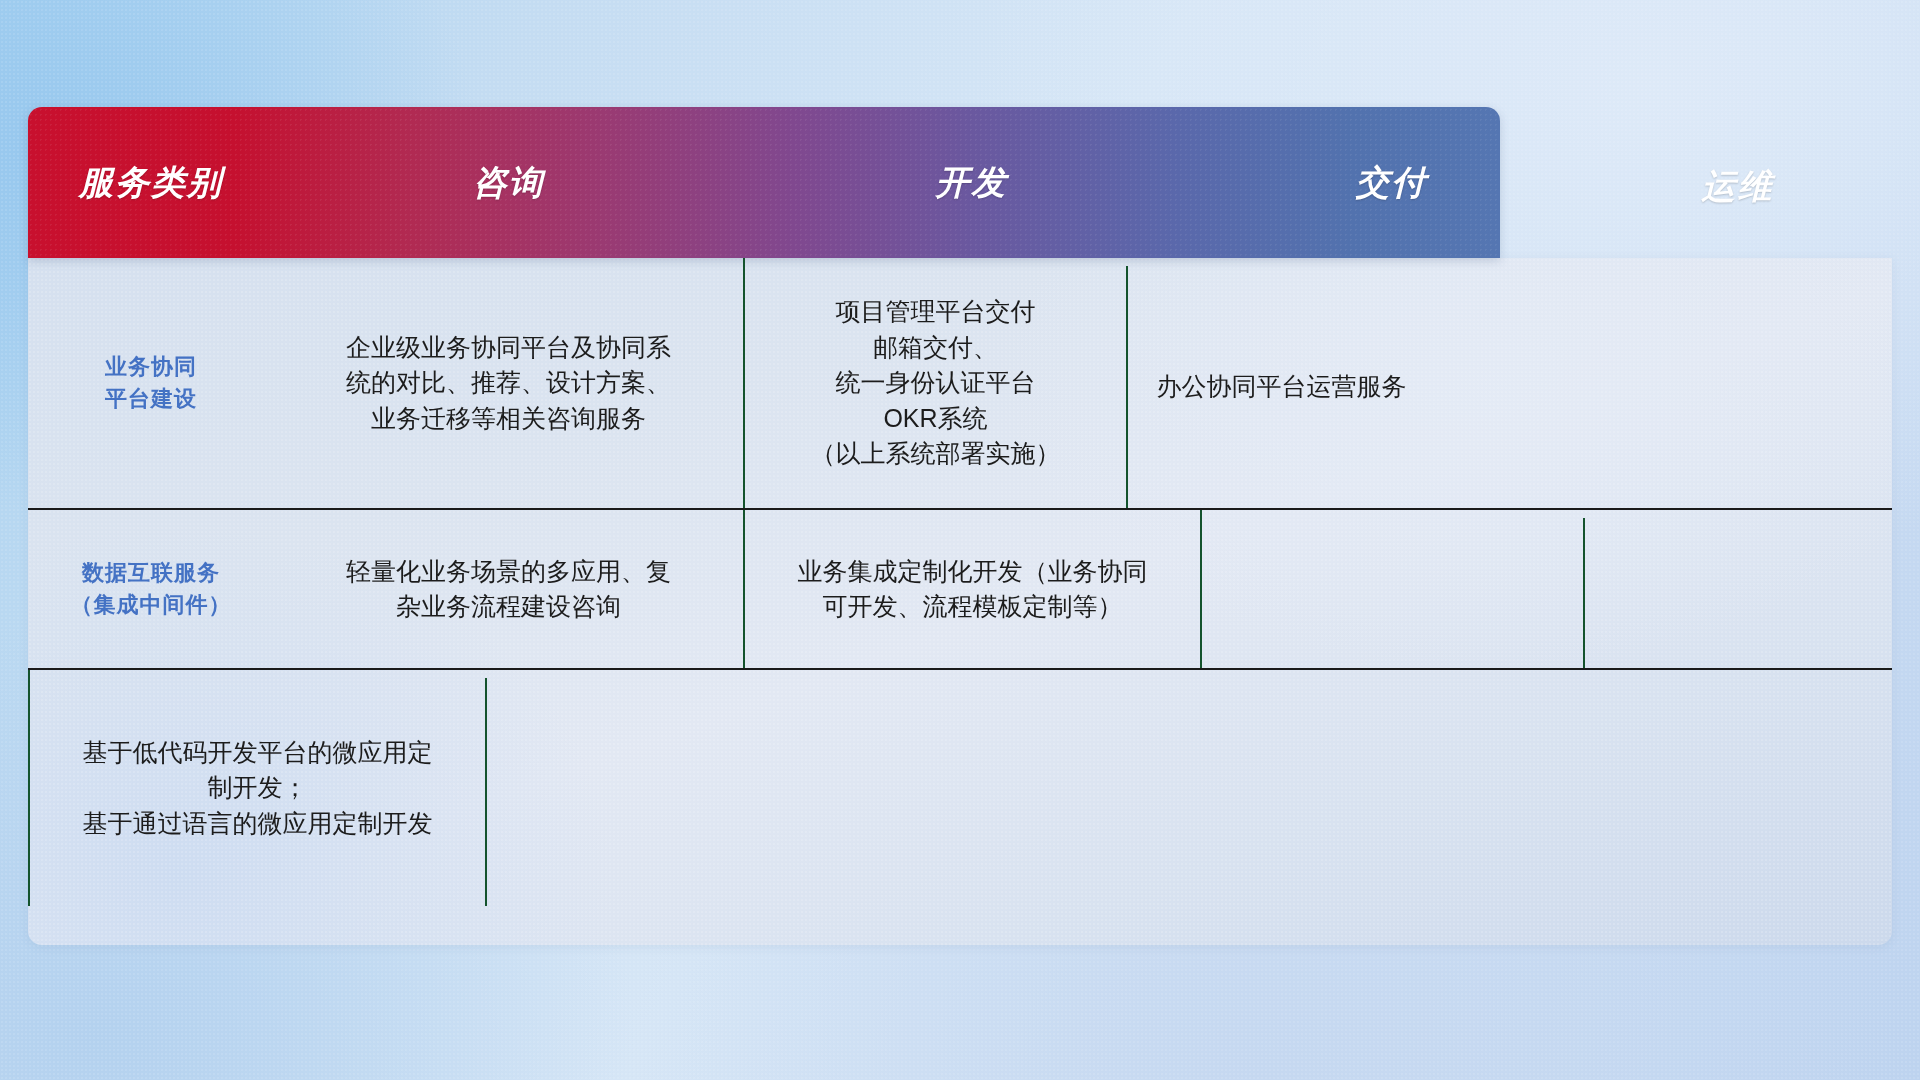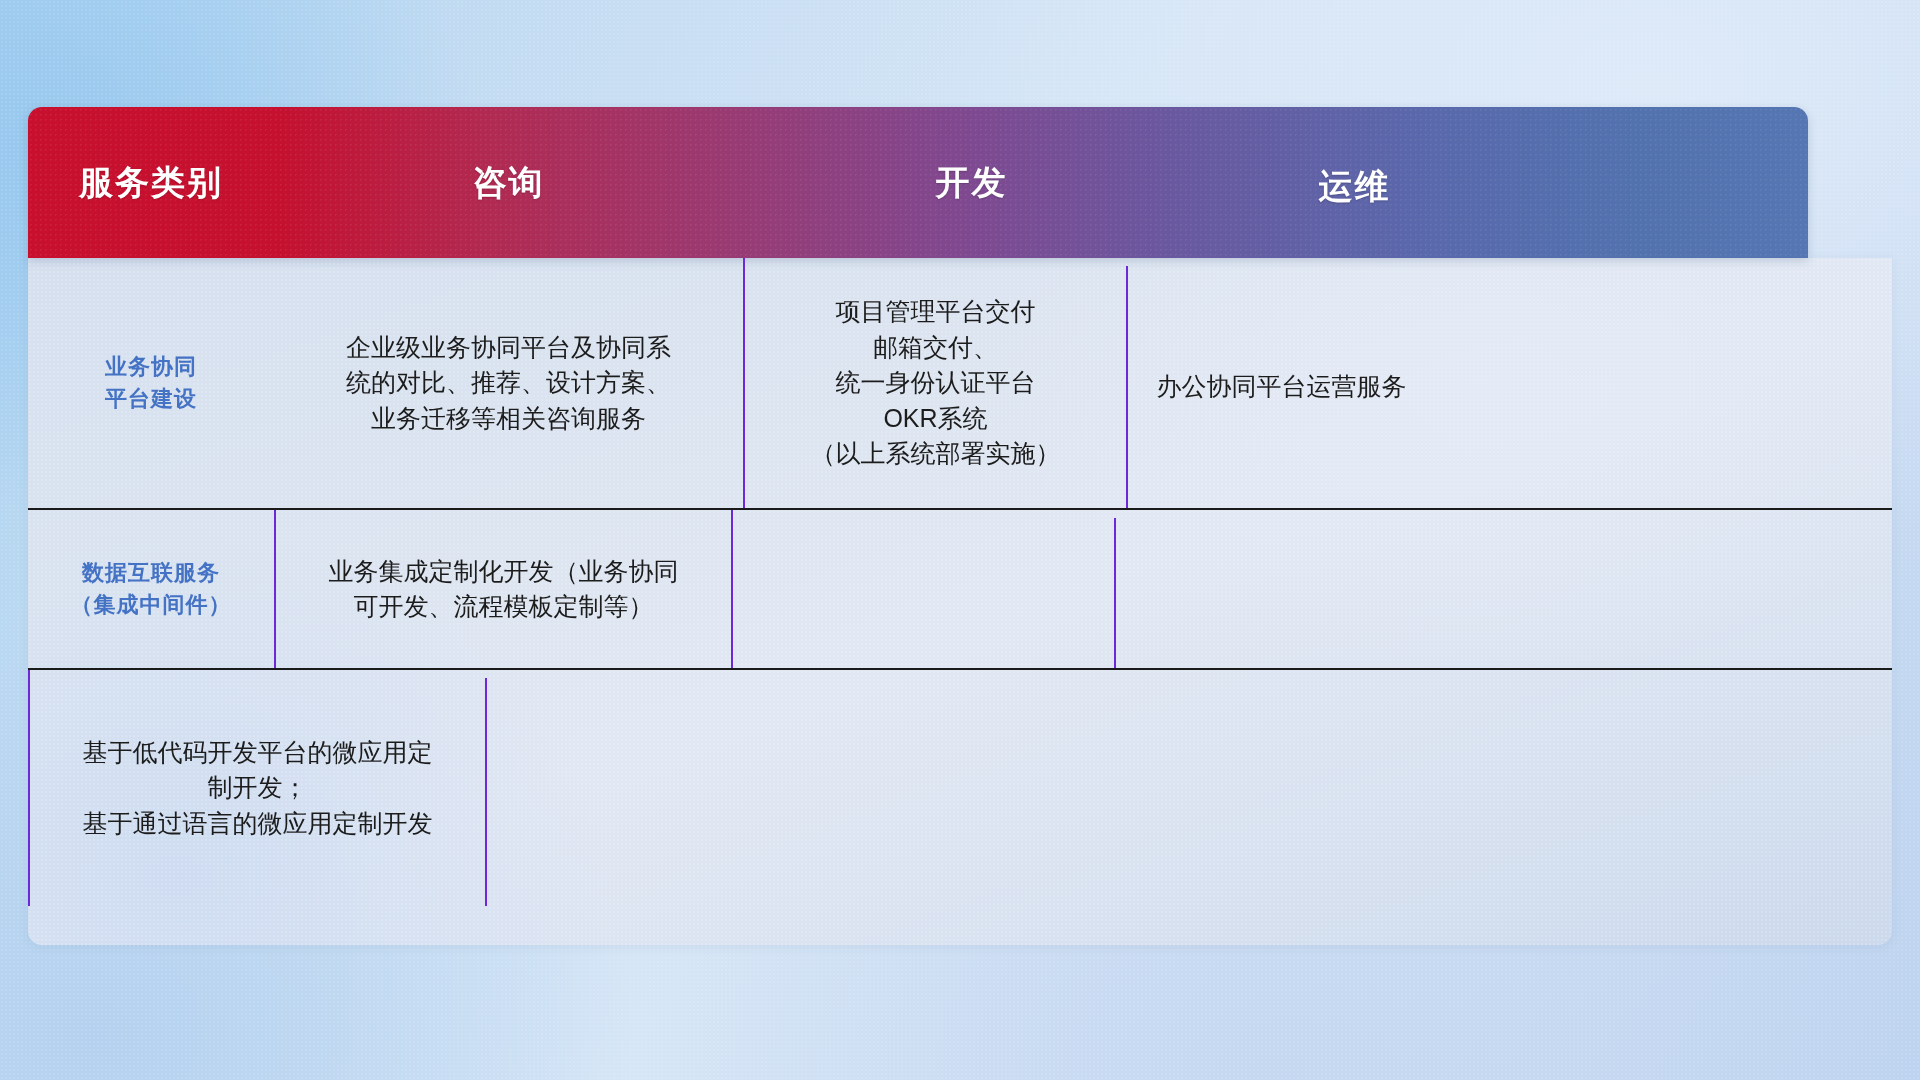--- a/index.html
+++ b/index.html
@@ -46,35 +46,36 @@
   }
   .body-panel:after{
     content:"";position:absolute;inset:0;border-radius:0 0 14px 14px;
     background-image:radial-gradient(rgba(255,255,255,0.38) 1px, rgba(0,0,0,0) 1px);
     background-size:4px 4px;opacity:.45;
   }
 
   
   .header-band{
     position:absolute;
-    left:0;top:0;width:1780px;height:151px;
+    left:0;top:0;width:1472px;height:151px;
     border-radius:14px 14px 0 0;
     background:linear-gradient(90deg,
         #c8102e 0%,
         #c5102f 14%,
         #b12a52 26%,
         #9a3a72 39%,
         #80488f 52%,
         #6a589f 64%,
         #5a68ab 78%,
         #5272ae 90%,
         #5576b2 100%);
     box-shadow:0 3px 10px rgba(70,90,130,.22);
     display:flex;
     align-items:center;
+    font-style:italic;
   }
   .header-band:after{
     content:"";position:absolute;inset:0;border-radius:14px 14px 0 0;
     background-image:radial-gradient(rgba(255,255,255,0.20) 1px, rgba(0,0,0,0) 1px);
     background-size:5px 5px;opacity:.35;pointer-events:none;
   }
   .hcell{
     color:#ffffff;
     font-size:34px;
     font-weight:bold;
@@ -108,21 +109,21 @@
     align-items:center;
     justify-content:center;
     text-align:center;
     padding:6px 14px;
     font-size:25px;
     color:#1c1c1c;
     line-height:1.42;
     position:relative;
     white-space:pre-line;
   }
-  .cell.divider{border-left:2px solid #6d28d9;}
+  .cell.divider{border-left:2px solid #14532d;}
   .c-label{
     color:#4472c4;
     font-weight:bold;
     font-size:22px;
     letter-spacing:1px;
     line-height:1.45;
   }
 
   
   .col-cat{width:246px;flex:0 0 246px;}
@@ -137,20 +138,21 @@
 <div id="bg"></div>
 
 <div class="table-wrap">
 
   <div class="body-panel"></div>
 
   <div class="header-band">
     <div class="hcell col-cat">服务类别</div>
     <div class="hcell col-con">咨询</div>
     <div class="hcell col-dev">开发</div>
+    <div class="hcell col-del">交付</div>
     <div class="hcell col-ops">运维</div>
   </div>
 
   <div class="rows">
 
     <div class="row r1">
       <div class="cell col-cat c-label">业务协同
 平台建设</div>
       <div class="cell col-con">企业级业务协同平台及协同系
 统的对比、推荐、设计方案、
@@ -159,20 +161,22 @@
 邮箱交付、
 统一身份认证平台
 OKR系统
 （以上系统部署实施）</div>
       <div class="cell col-ops divider">办公协同平台运营服务</div>
     </div>
 
     <div class="row r2">
       <div class="cell col-cat c-label">数据互联服务
 （集成中间件）</div>
+      <div class="cell col-con">轻量化业务场景的多应用、复
+杂业务流程建设咨询</div>
       <div class="cell col-dev divider">业务集成定制化开发（业务协同
 可开发、流程模板定制等）</div>
       <div class="cell col-del divider"></div>
       <div class="cell col-ops divider"></div>
     </div>
 
     <div class="row r3">
       <div class="cell col-dev divider">基于低代码开发平台的微应用定
 制开发；
 基于通过语言的微应用定制开发</div>

